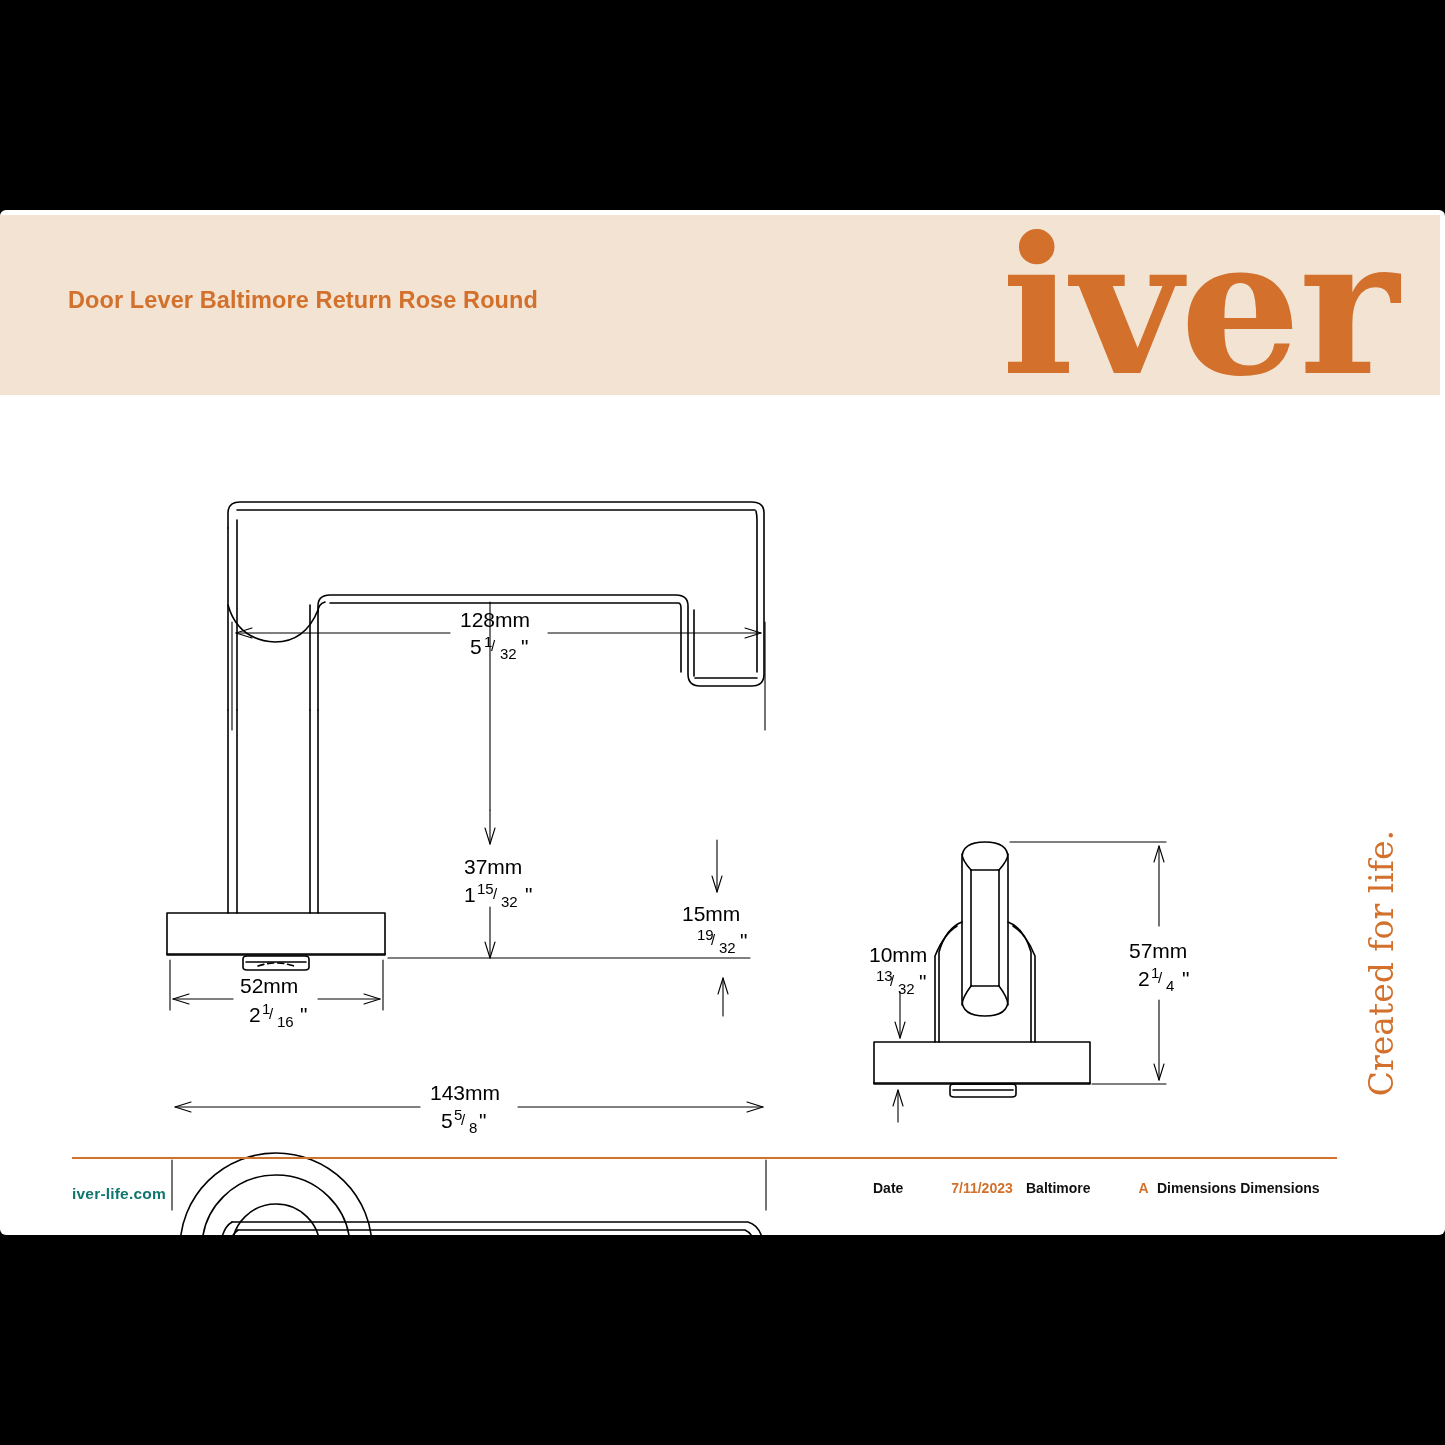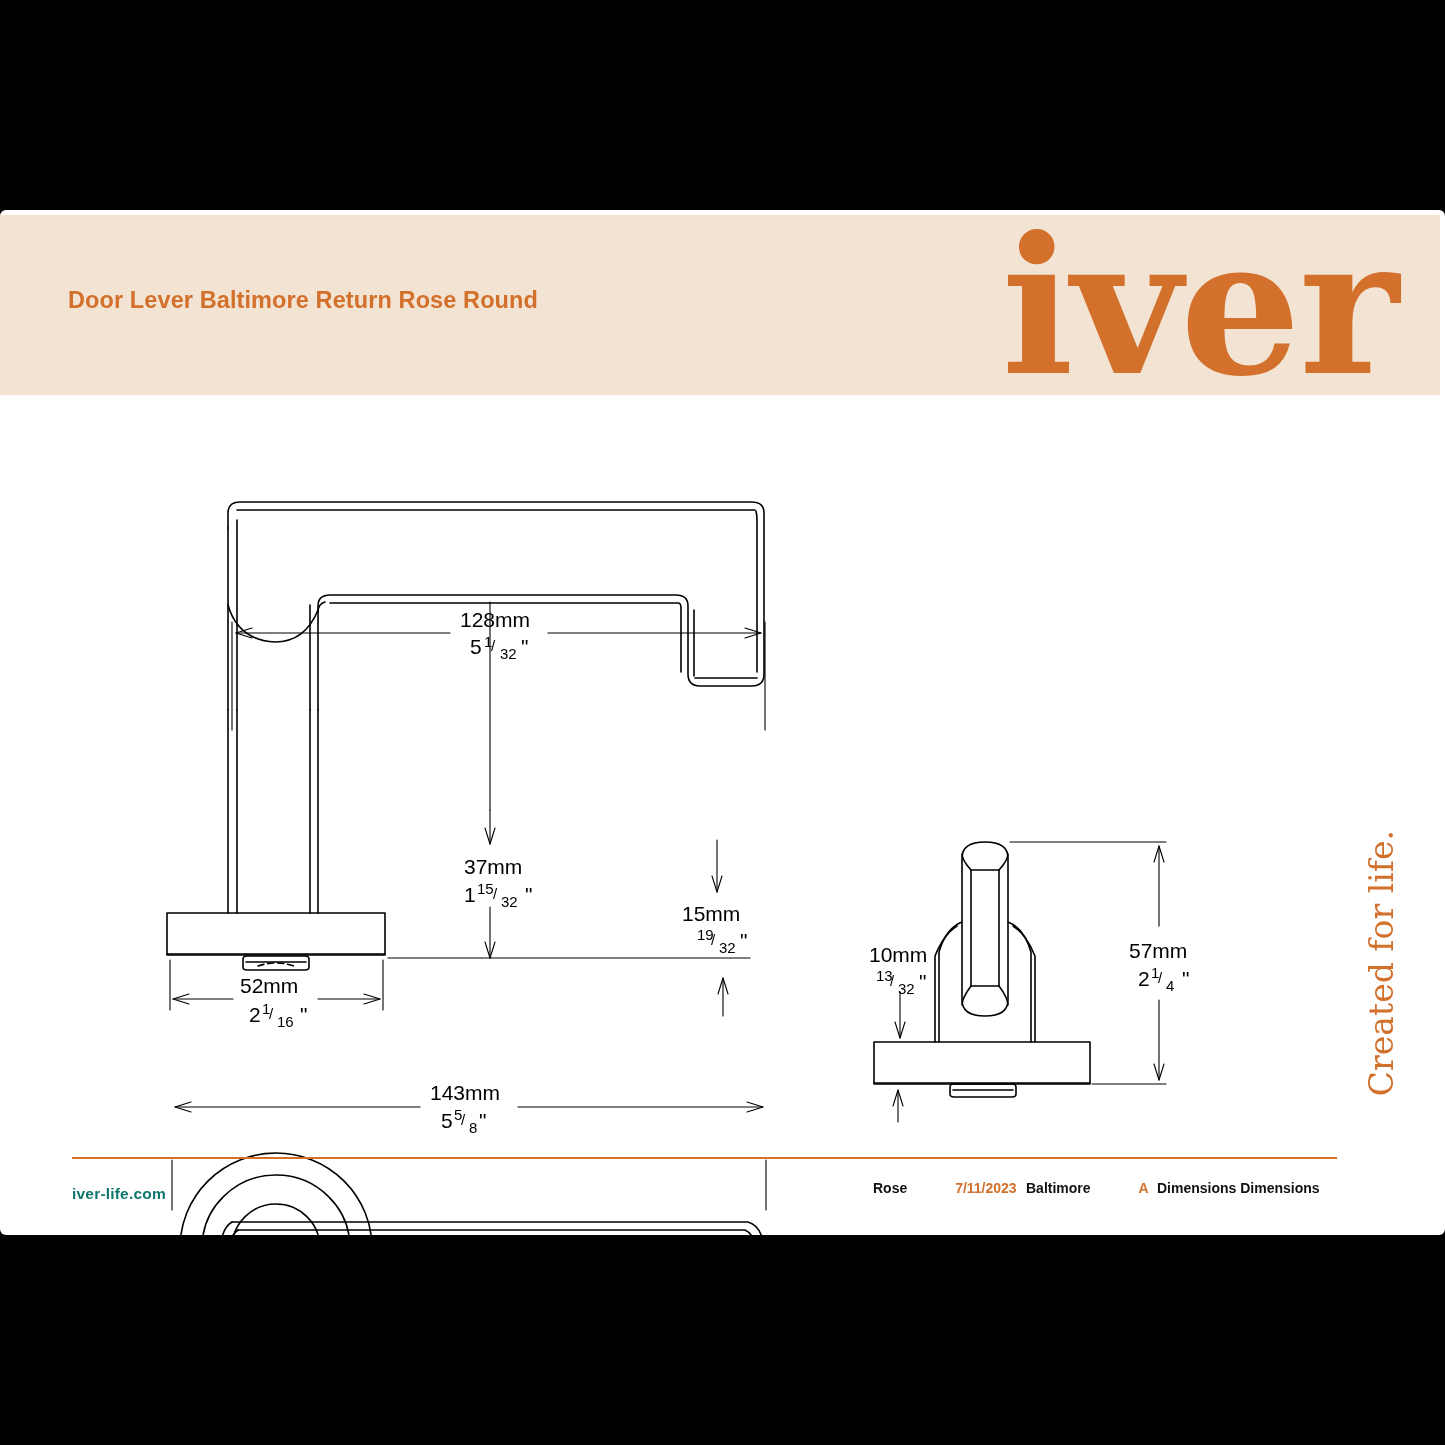--- a/index.html
+++ b/index.html
@@ -240,21 +240,21 @@
           <text class="dimtxt" x="511" y="1150">"</text>
         </g>
       </g>
     </svg>
 
     <div id="footer-rule"></div>
 
     <div id="footer-site">iver-life.com</div>
 
     <div class="foot-item" id="foot-date">
-      <span>Rose</span>
+      <span>Date</span>
       <span class="val">7/11/2023</span>
     </div>
 
     <div class="foot-item" id="foot-rev">
       <span>Baltimore</span>
       <span class="val">A</span>
     </div>
 
     <div class="foot-item" id="foot-approx">Dimensions Dimensions</div>
 

